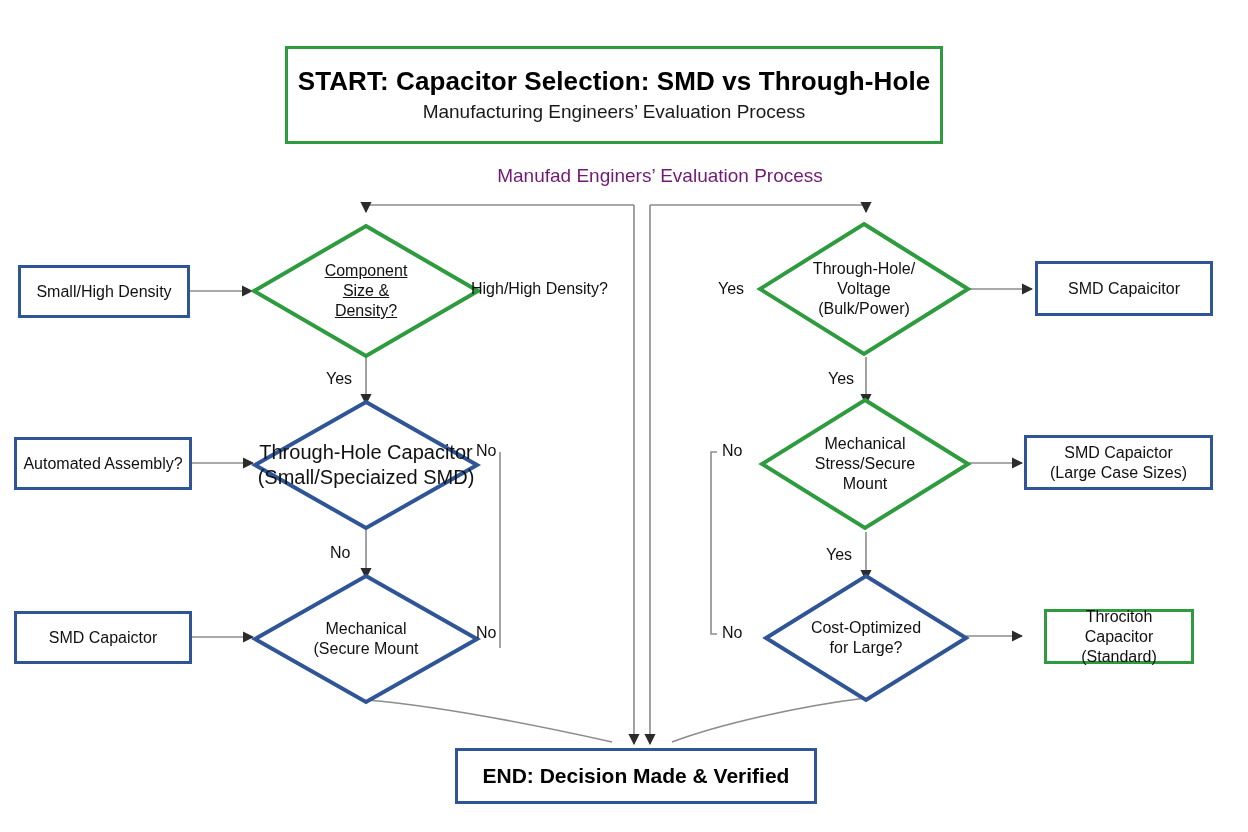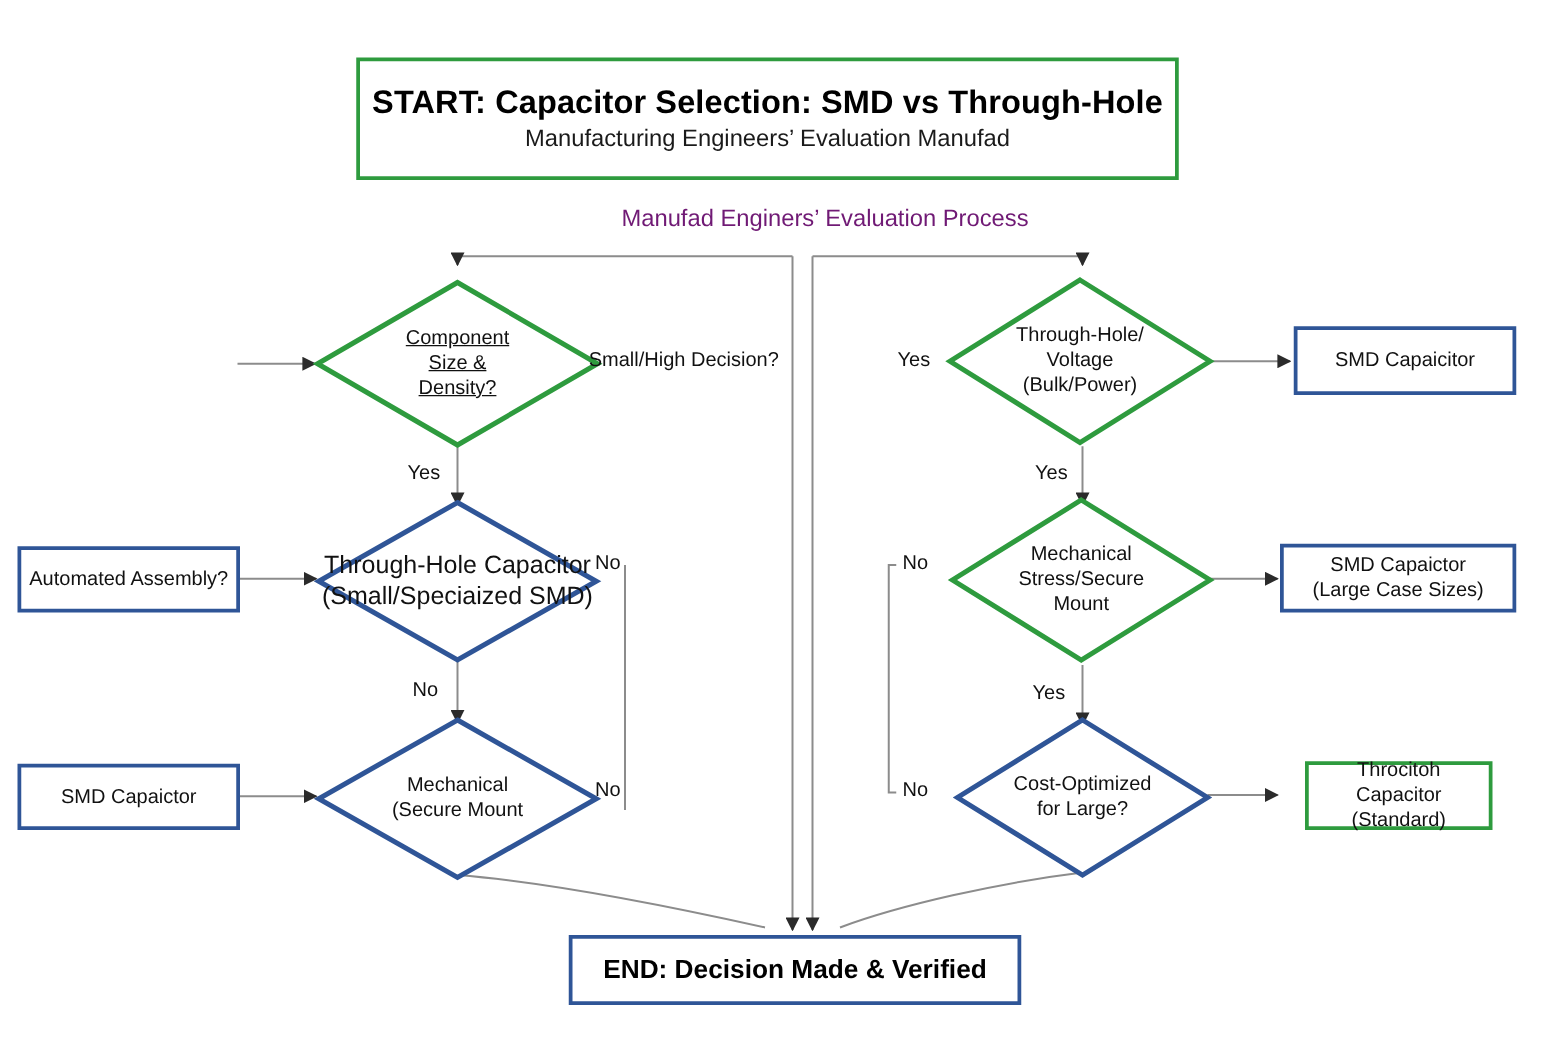--- a/index.html
+++ b/index.html
@@ -181,25 +181,26 @@
       <path d="M 966 636 L 1022 636" marker-end="url(#arrow)"></path>
 
       <path d="M 717 452 L 711 452 L 711 634 L 717 634"></path>
 
       <path d="M 866 698 C 800 706, 720 724, 672 742"></path>
     </g>
   </svg>
 
   <div id="start-node" class="terminator">
     <div class="t-main">START: Capacitor Selection: SMD vs Through-Hole</div>
-    <div class="t-sub">Manufacturing Engineers’ Evaluation Manufad</div>
+    <div class="t-sub">Manufacturing Engineers’ Evaluation Process</div>
   </div>
 
   <div id="section-caption">Manufad Enginers’ Evaluation Process</div>
 
+  <div class="iobox blue" style="left:18px;  top:265px; width:172px; height:53px;">Small/High Density</div>
   <div class="iobox blue" style="left:14px;  top:437px; width:178px; height:53px;">Automated Assembly?</div>
   <div class="iobox blue" style="left:14px;  top:611px; width:178px; height:53px;">SMD Capaictor</div>
 
   <div class="diamond" style="left:252px; top:224px; width:228px; height:134px;">
     <svg width="228" height="134" viewBox="0 0 228 134">
       <polygon points="114,2 226,67 114,132 2,67" fill="#ffffff" stroke="#2e9b3e" stroke-width="4"></polygon>
     </svg>
     <div class="d-label" style="white-space:pre-line;text-decoration:underline;">Component
 Size &amp;
 Density?</div>
@@ -214,21 +215,21 @@
   </div>
 
   <div class="diamond" style="left:253px; top:574px; width:226px; height:130px;">
     <svg width="226" height="130" viewBox="0 0 226 130">
       <polygon points="113,2 224,65 113,128 2,65" fill="#ffffff" stroke="#2f5597" stroke-width="4"></polygon>
     </svg>
     <div class="d-label" style="white-space:pre-line;">Mechanical
 (Secure Mount</div>
   </div>
 
-  <div class="edge-label" style="left:471px; top:280px;">Small/High Decision?</div>
+  <div class="edge-label" style="left:471px; top:280px;">High/High Density?</div>
   <div class="edge-label" style="left:326px; top:370px;">Yes</div>
   <div class="edge-label" style="left:476px; top:442px;">No</div>
   <div class="edge-label" style="left:330px; top:544px;">No</div>
   <div class="edge-label" style="left:476px; top:624px;">No</div>
 
   <div class="diamond" style="left:758px; top:222px; width:212px; height:134px;">
     <svg width="212" height="134" viewBox="0 0 212 134">
       <polygon points="106,2 210,67 106,132 2,67" fill="#ffffff" stroke="#2e9b3e" stroke-width="4"></polygon>
     </svg>
     <div class="d-label" style="white-space:pre-line;">Through-Hole/

